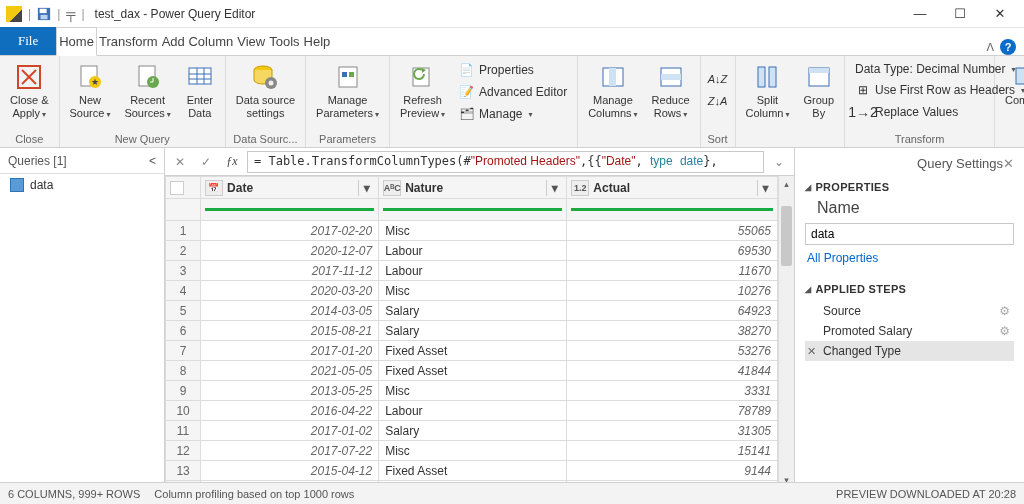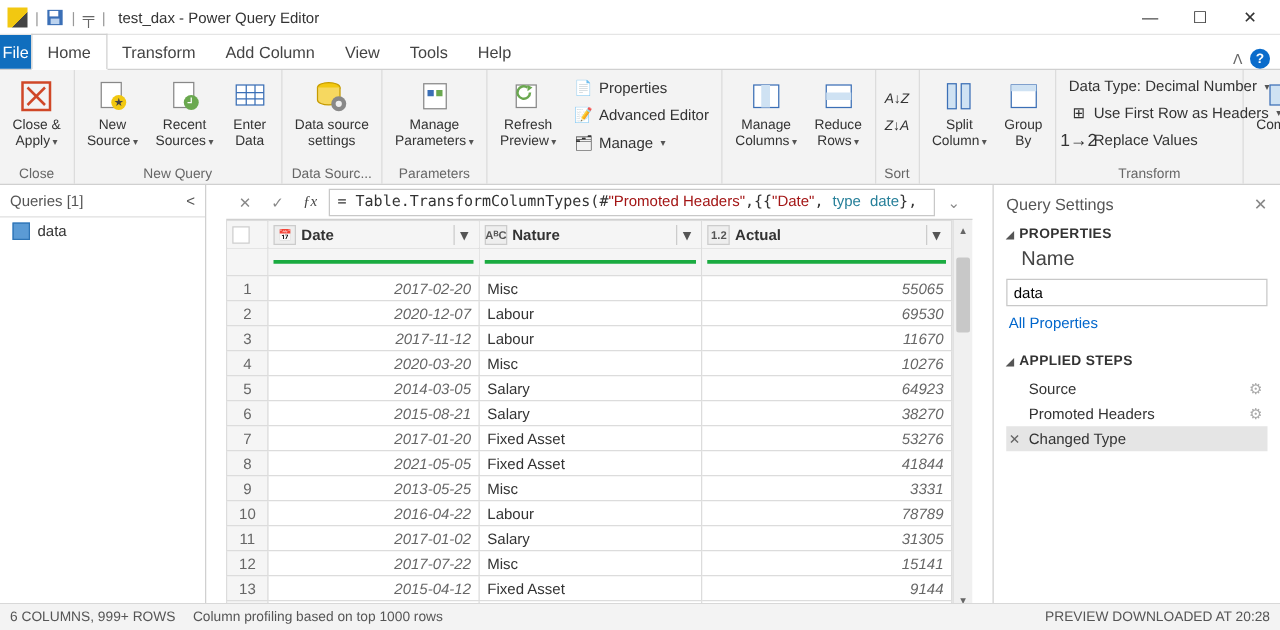--- a/index.html
+++ b/index.html
@@ -10,22 +10,22 @@
   .titlebar .tb-left { display: flex; align-items: center; gap: 6px; }
   .titlebar .tb-logo { width: 16px; height: 16px; background: linear-gradient(135deg,#f2c811 60%,#444 60%); }
   .titlebar .tb-sep { color: #999; }
   .titlebar .tb-save svg { width:14px; height:14px; }
   .titlebar .tb-title { margin-left: 4px; }
   .titlebar .tb-right { margin-left: auto; display: flex; gap: 4px; }
   .winbtn { width: 36px; height: 24px; display:flex;align-items:center;justify-content:center; font-size:13px; color:#333; }
 
   
   .ribbon-tabs { height: 28px; display:flex; align-items:flex-end; background:#fff; border-bottom:1px solid #d0d0d0; }
-  .ribbon-tab { padding: 6px 12px; font-size:13px; color:#444; cursor:pointer; }
-  .ribbon-tab.file { background:#106ebe; color:#fff; padding:6px 2px; }
+  .ribbon-tab { padding: 6px 2px; font-size:13px; color:#444; cursor:pointer; }
+  .ribbon-tab.file { background:#106ebe; color:#fff; padding:6px 18px;font-family:Liberation Serif, serif; }
   .ribbon-tab.active { background:#fff; border:1px solid #d0d0d0; border-bottom:1px solid #fff; margin-bottom:-1px; }
   .ribbon-right { margin-left:auto; display:flex; align-items:center; gap:6px; padding-right:8px; }
   .ribbon-chevron { font-size:11px; color:#666; }
   .help-circle { width:16px;height:16px;border-radius:50%;background:#0a6ccb;color:#fff;display:flex;align-items:center;justify-content:center;font-size:11px;font-weight:bold; }
 
   
   .ribbon { height: 92px; background:#f3f3f3; display:flex; border-bottom:1px solid #d0d0d0; }
   .ribbon-group { border-right:1px solid #dcdcdc; display:flex; flex-direction:column; padding:4px 6px 2px; }
   .ribbon-group-body { flex:1; display:flex; gap:6px; align-items:flex-start; }
   .ribbon-group-label { text-align:center; font-size:11px; color:#666; padding-top:2px; white-space:nowrap; overflow:hidden; }
@@ -33,21 +33,21 @@
   .rbtn-large .ico { width:30px; height:30px; display:flex; align-items:center; justify-content:center; }
   .rbtn-large .lbl { font-size:11px; text-align:center; line-height:1.15; white-space:nowrap; }
   .rbtn-small { display:flex; align-items:center; gap:4px; font-size:12px; padding:2px 4px; cursor:pointer; white-space:nowrap; }
   .rbtn-small .ico { width:16px;height:16px; display:flex;align-items:center;justify-content:center; }
   .vstack { display:flex; flex-direction:column; gap:2px; }
   .sort-stack { display:flex; flex-direction:column; gap:0px; padding-top:8px;font-style:italic; }
   .sort-btn { width:22px;height:22px; display:flex;align-items:center;justify-content:center;font-size:11px;border:1px solid transparent; cursor:pointer;}
   .dd-arrow { font-size:8px; color:#555; margin-left:2px; }
 
   
-  .main { display:flex; height: 340px; gap: 16px; }
+  .main { display:flex; height: 340px; }
 
   
   .queries { width:165px; border-right:1px solid #d0d0d0; background:#fff; display:flex; flex-direction:column; }
   .panel-header { height:26px; display:flex; align-items:center; justify-content:space-between; padding:0 8px; border-bottom:1px solid #e0e0e0; color:#555; }
   .query-item { display:flex; align-items:center; gap:6px; padding:4px 10px; cursor:pointer; }
   .query-item .qicon { width:14px;height:14px; background:#5b9bd5; border:1px solid #2e74b5; }
 
   
   .center { flex:1; display:flex; flex-direction:column; min-width:0; }
   .formula-bar { height:28px; display:flex; align-items:center; border-bottom:1px solid #d0d0d0; padding:0 4px; gap:4px; }
@@ -76,21 +76,21 @@
   table.data tbody td { height:20px; padding:0 6px; }
   table.data tbody td.rownum { text-align:center; background:#f5f5f5; color:#666; }
   table.data tbody td.date { text-align:right; font-style:italic; color:#666; }
   table.data tbody td.actual { text-align:right; font-style:italic; color:#666; }
   .vscroll { width:16px; background:#f0f0f0; border-left:1px solid #dcdcdc; position:relative; }
   .vscroll .up,.vscroll .down{height:16px;display:flex;align-items:center;justify-content:center;font-size:9px;color:#666;}
   .vscroll .thumb{position:absolute;top:30px;left:2px;right:2px;height:60px;background:#c8c8c8;border-radius:2px;}
 
   
   .settings { width:230px; border-left:1px solid #d0d0d0; background:#fff; padding:4px 10px; display:flex; flex-direction:column; gap:6px; }
-  .settings-header { display:flex; align-items:center; justify-content:space-between; color:#555; font-size:13px; padding:4px 0; }
+  .settings-header { display:flex; align-items:center; justify-content:flex-end; color:#555; font-size:13px; padding:4px 0; }
   .sect-title { font-size:11px; font-weight:bold; color:#333; letter-spacing:.3px; display:flex; align-items:center; gap:4px; }
   .sect-title::before { content:"◢"; font-size:8px; transform:rotate(0deg); color:#555; }
   .name-input { width:100%; border:1px solid #c8c8c8; padding:3px 5px; font-size:12px; }
   .link { color:#0066cc; cursor:pointer; font-size:12px; }
   .steps { border:none; }
   .step { display:flex; align-items:center; justify-content:space-between; padding:3px 4px 3px 18px; font-size:12px; position:relative; }
   .step.selected { background:#e5e5e5; }
   .step .gear { color:#aaa; font-size:12px; }
   .step .x { position:absolute; left:2px; color:#666; font-size:11px; display:none; }
   .step.selected .x { display:block; }
@@ -533,21 +533,21 @@
     <input class="name-input" value="data" style="">
     <div class="link" style="padding-left:2px;">All Properties</div>
     <div style="height:6px;"></div>
     <div class="sect-title">APPLIED STEPS</div>
     <div class="steps" id="steps-list">
         <div class="step">
           <span>Source</span>
           <span class="gear">⚙</span>
         </div>
         <div class="step">
-          <span>Promoted Headers</span>
+          <span>Promoted Salary</span>
           <span class="gear">⚙</span>
         </div>
         <div class="step selected">
           <span class="x">✕</span>
           <span>Changed Type</span>
           <span></span>
         </div>
       </div>
   </div>
 </div>

